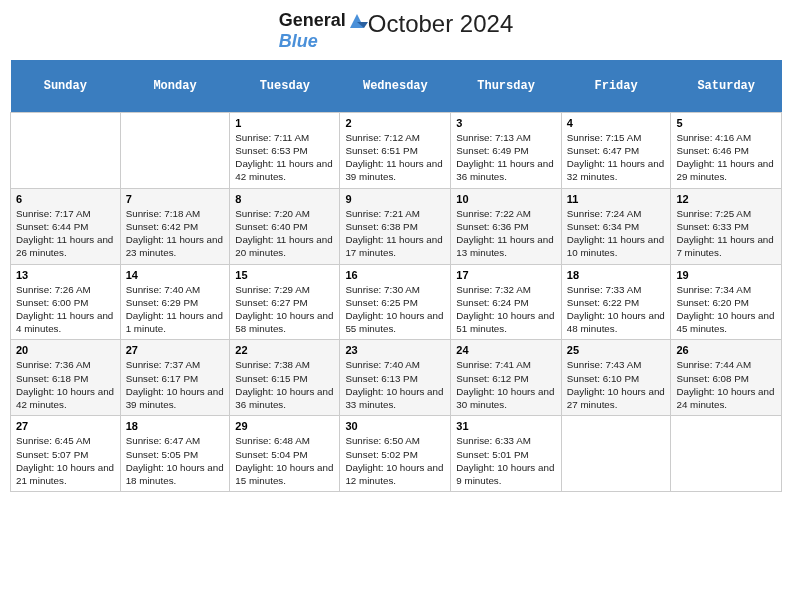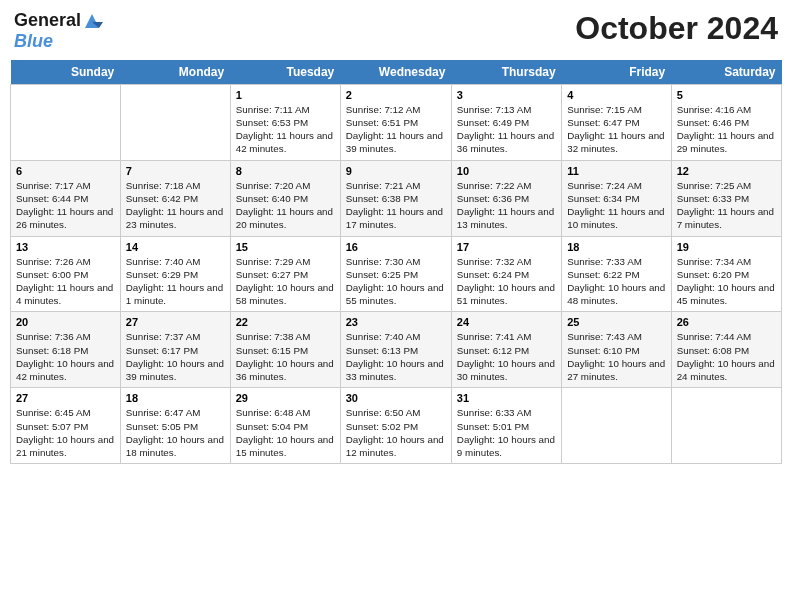--- a/index.html
+++ b/index.html
@@ -5,58 +5,59 @@
     * { margin: 0; padding: 0; box-sizing: border-box; }
     body {
       font-family: Arial, sans-serif;
       background: #fff;
       width: 792px;
       min-height: 612px;
       padding: 10px;
     }
     .header {
       display: flex;
-      justify-content: space-between;
+      justify-content: center;
       align-items: flex-start;
       margin-bottom: 8px;
       padding: 0 4px;
     }
     .logo {
       display: flex;
       align-items: center;
     }
     .logo-text {
       font-size: 18px;
       font-weight: bold;
       color: #1a1a1a;
       line-height: 1.1;
     }
     .logo-text span { color: #4a90d9; }
     .title-block { text-align: right; }
     .month-title {
-      font-size: 32px;
-      font-weight: 700;
+      font-size: 24px;
+      font-weight: 400;
       color: #222;
     }
     .subtitle {
       font-size: 14px;
       color: #555;
     }
     table {
       width: 100%;
       border-collapse: collapse;
       font-size: 10.5px;
     }
     .day-header {
       background: #3a7dbf;
       color: #fff;
-      text-align: right;
-      padding: 5px 6px;
+      text-align: center;
+      padding: 19px 6px;
       font-size: 12px;
       font-weight: bold;
+      font-family: Liberation Mono, monospace;
     }
     td {
       border: 1px solid #ccc;
       vertical-align: top;
       padding: 4px 5px;
       width: 113px;
       min-height: 80px;
     }
     .day-num {
       font-weight: bold;

